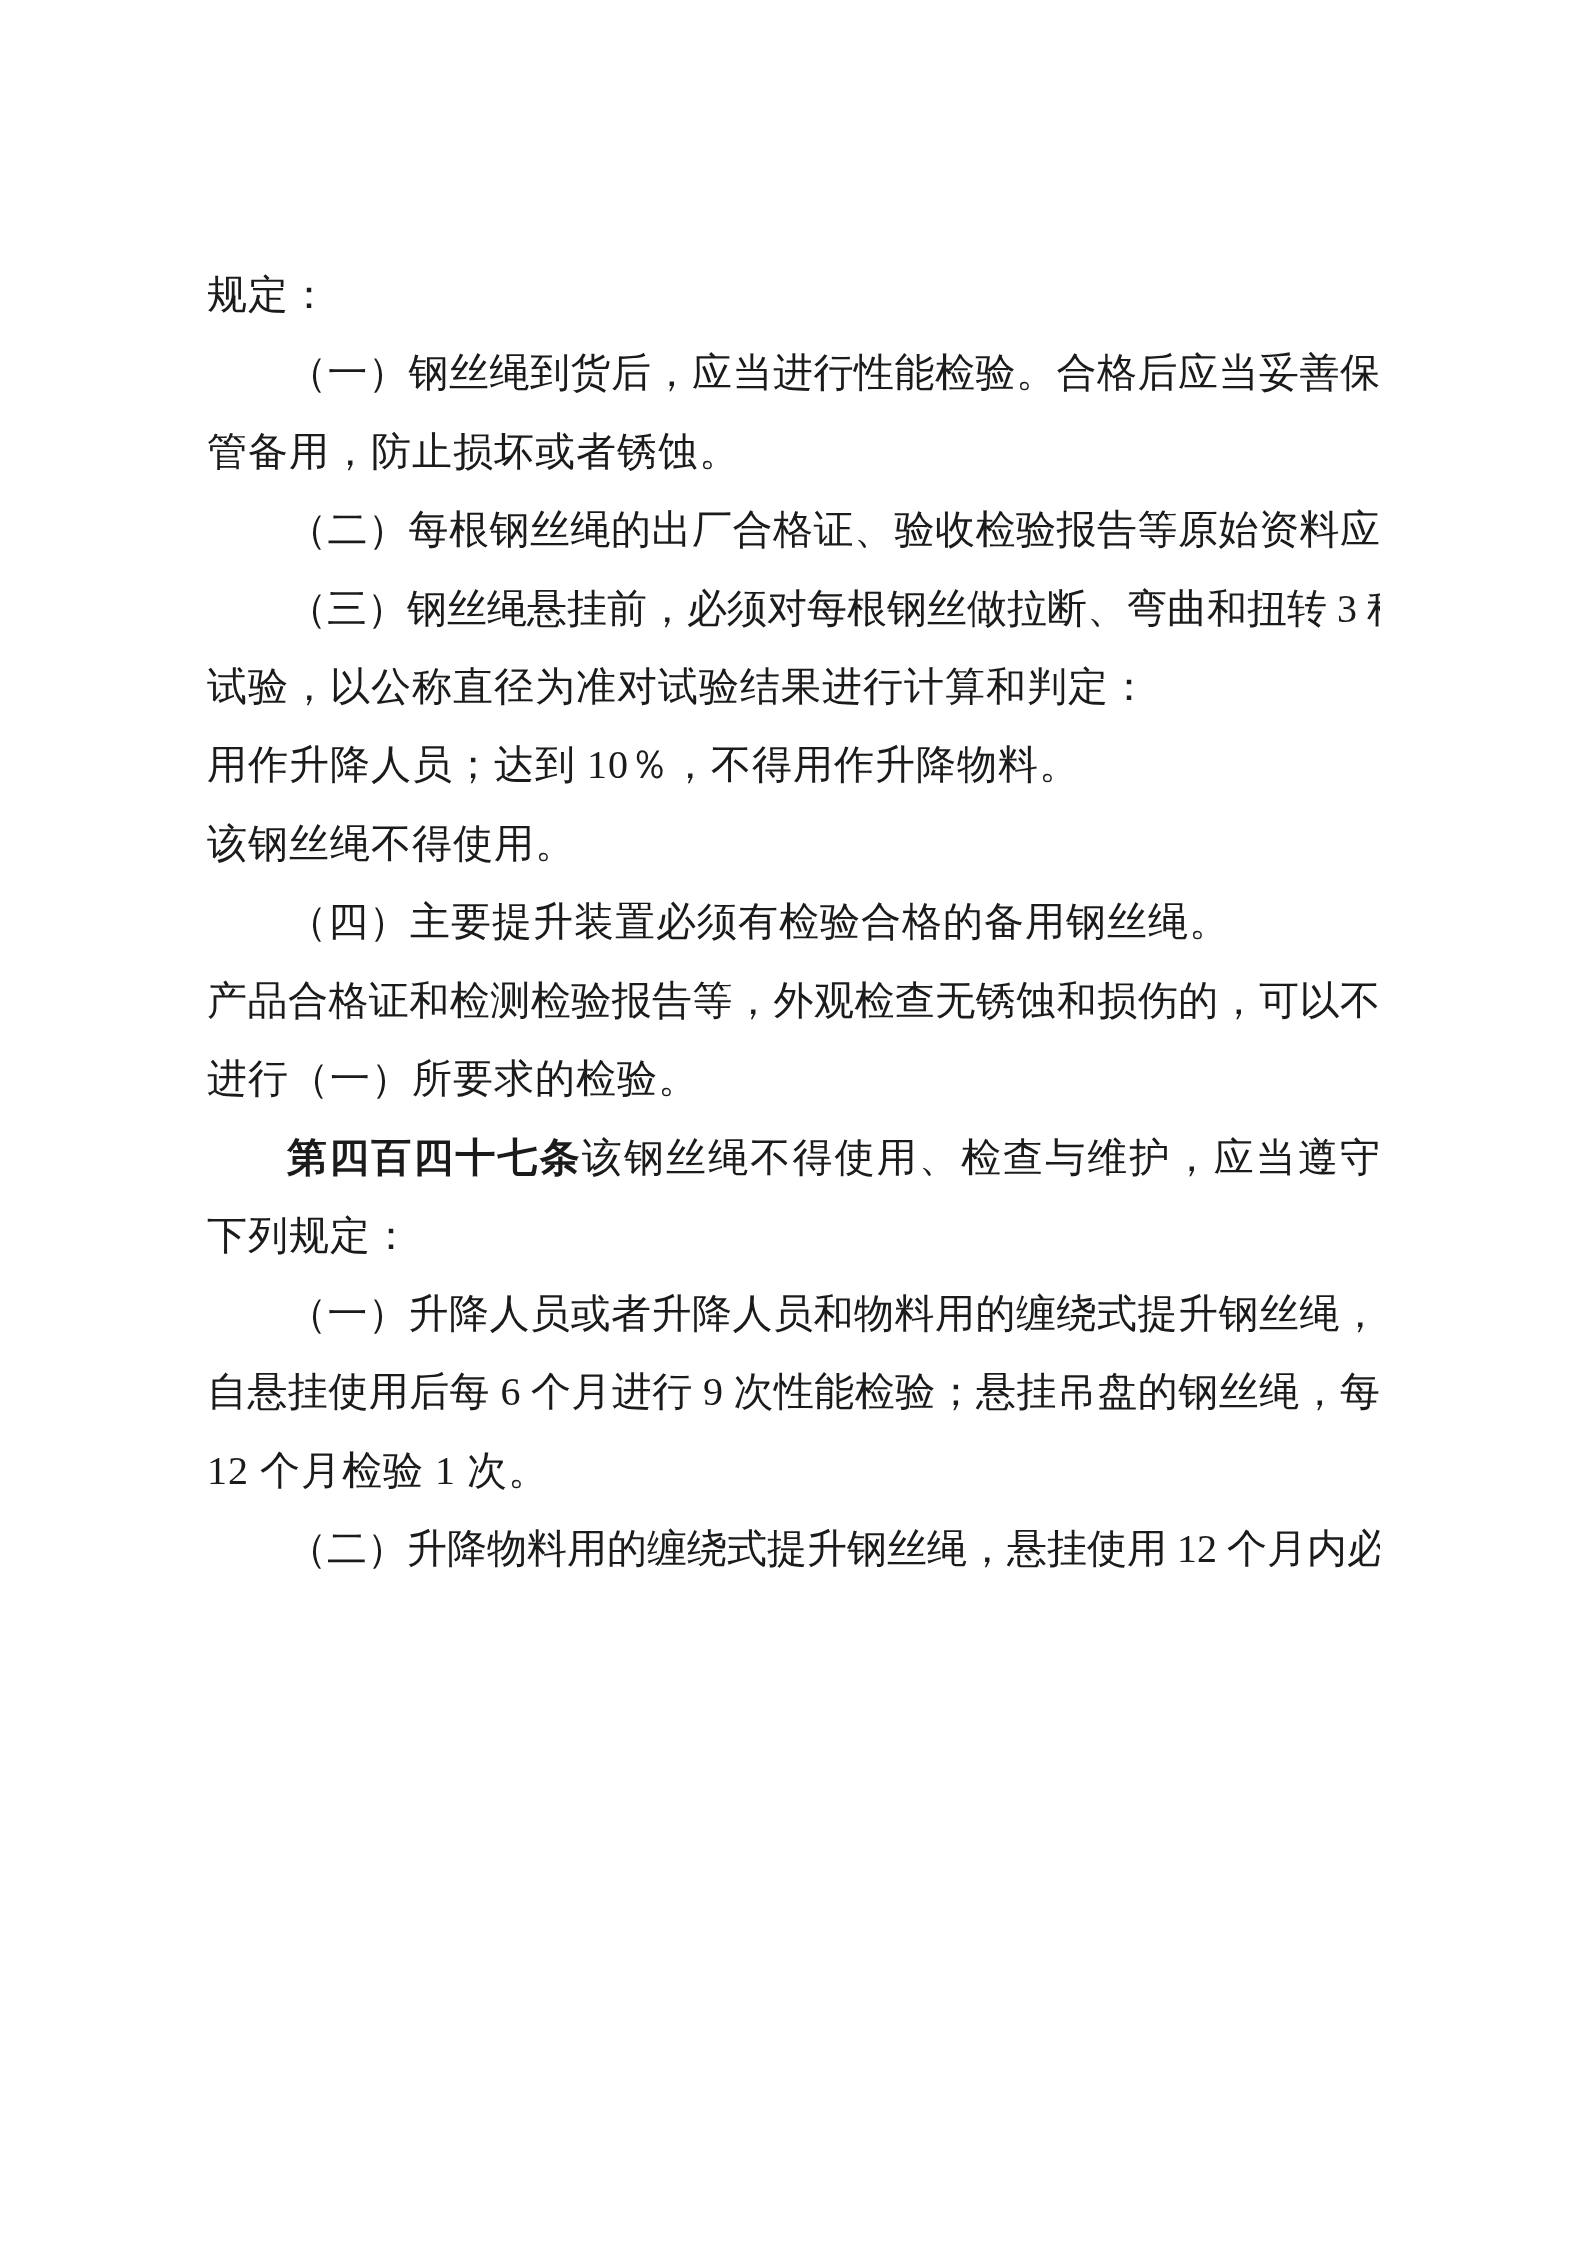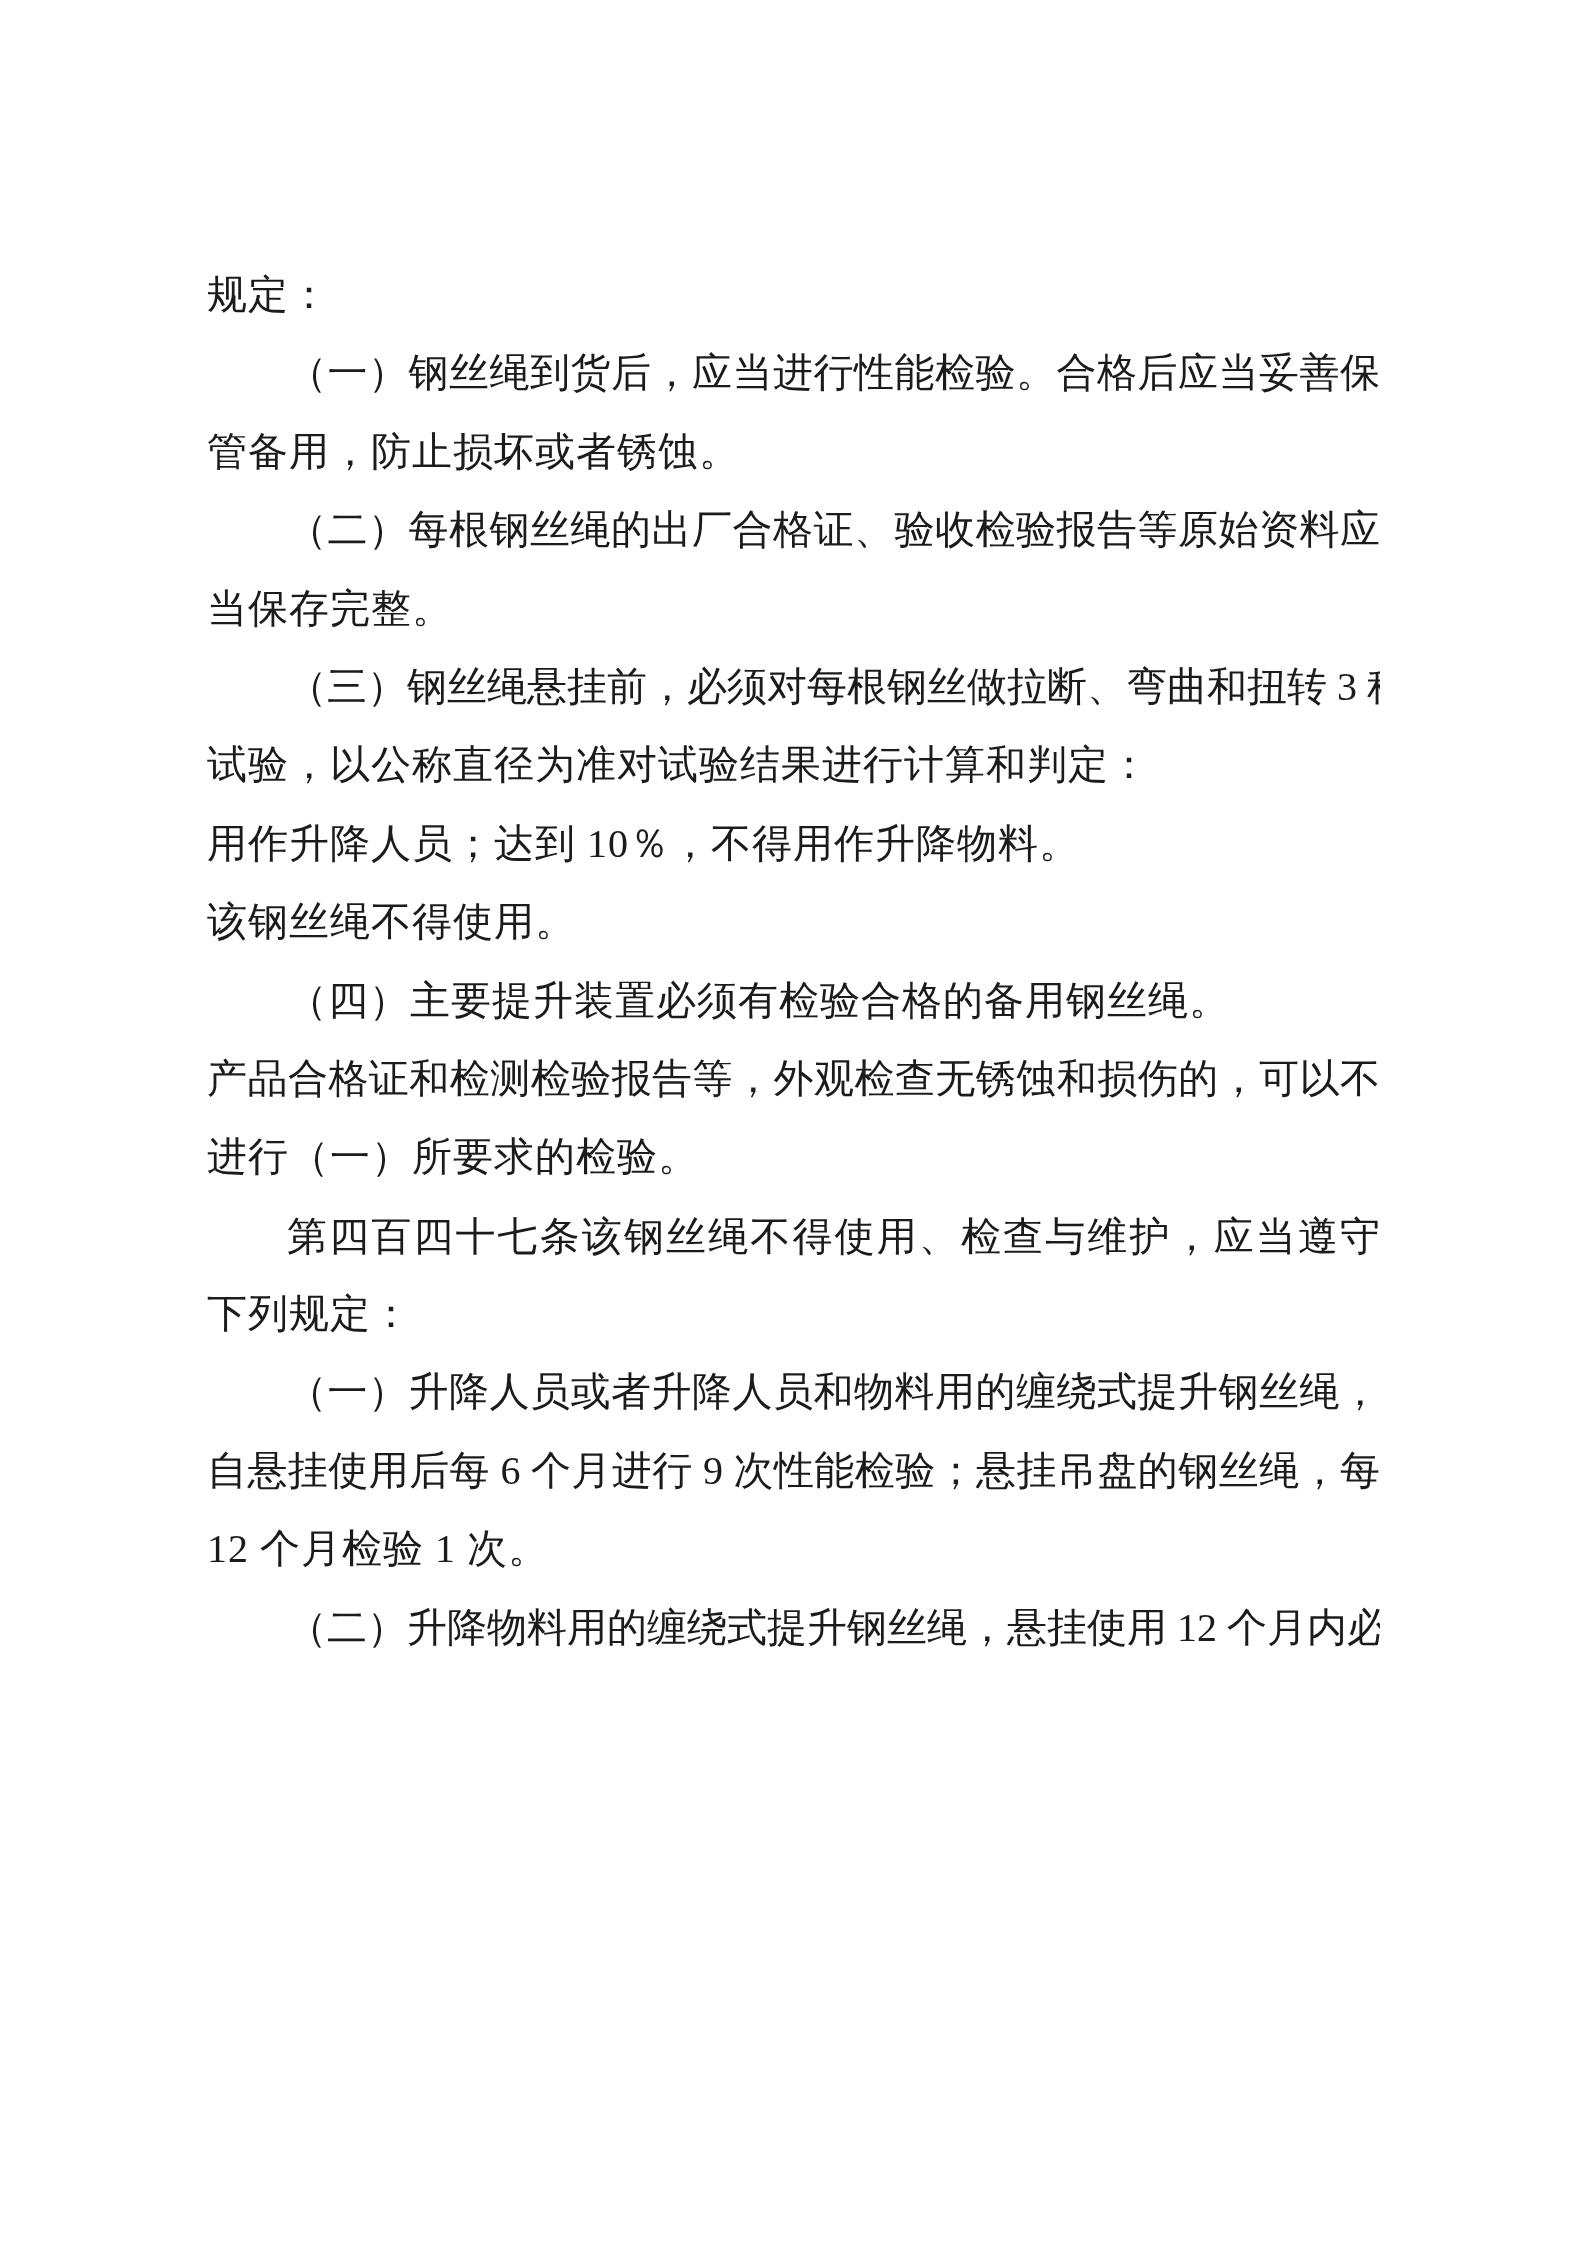--- a/index.html
+++ b/index.html
@@ -30,42 +30,41 @@
     overflow: hidden;
   }
   .line.indent { padding-left: 80px; }
   .line.justify {
     letter-spacing: normal;
     text-align: justify;
     text-align-last: justify;
     text-justify: inter-character;
   }
   .term {
-    font-weight: normal;
+    font-weight: bold;
     font-family: "Liberation Sans", "DejaVu Sans", sans-serif;
   }
   .footer {
     position: absolute;
     left: 1150px; top: 2000px;
     font-size: 42px;
     white-space: nowrap;
     color: #1b1b1b;
   }
   .pagenum { margin: 16px 26px; }
 </style>
 </head>
 <body>
 
 <div class="page">
   <div class="content" id="content">
       <div class="line">规定：</div>
       <div class="line indent justify">（一）钢丝绳到货后，应当进行性能检验。合格后应当妥善保</div>
       <div class="line">管备用，防止损坏或者锈蚀。</div>
       <div class="line indent justify">（二）每根钢丝绳的出厂合格证、验收检验报告等原始资料应</div>
-      <div class="line">当保存完整。</div>
       <div class="line indent justify">（三）钢丝绳悬挂前，必须对每根钢丝做拉断、弯曲和扭转 3 种</div>
       <div class="line">试验，以公称直径为准对试验结果进行计算和判定：</div>
       <div class="line">用作升降人员；达到 10％，不得用作升降物料。</div>
       <div class="line">该钢丝绳不得使用。</div>
       <div class="line indent">（四）主要提升装置必须有检验合格的备用钢丝绳。</div>
       <div class="line justify">产品合格证和检测检验报告等，外观检查无锈蚀和损伤的，可以不</div>
       <div class="line">进行（一）所要求的检验。</div>
       <div class="line indent justify"><span class="term">第四百四十七条</span><span>该钢丝绳不得使用、检查与维护，应当遵守</span></div>
       <div class="line">下列规定：</div>
       <div class="line indent justify">（一）升降人员或者升降人员和物料用的缠绕式提升钢丝绳，</div>

